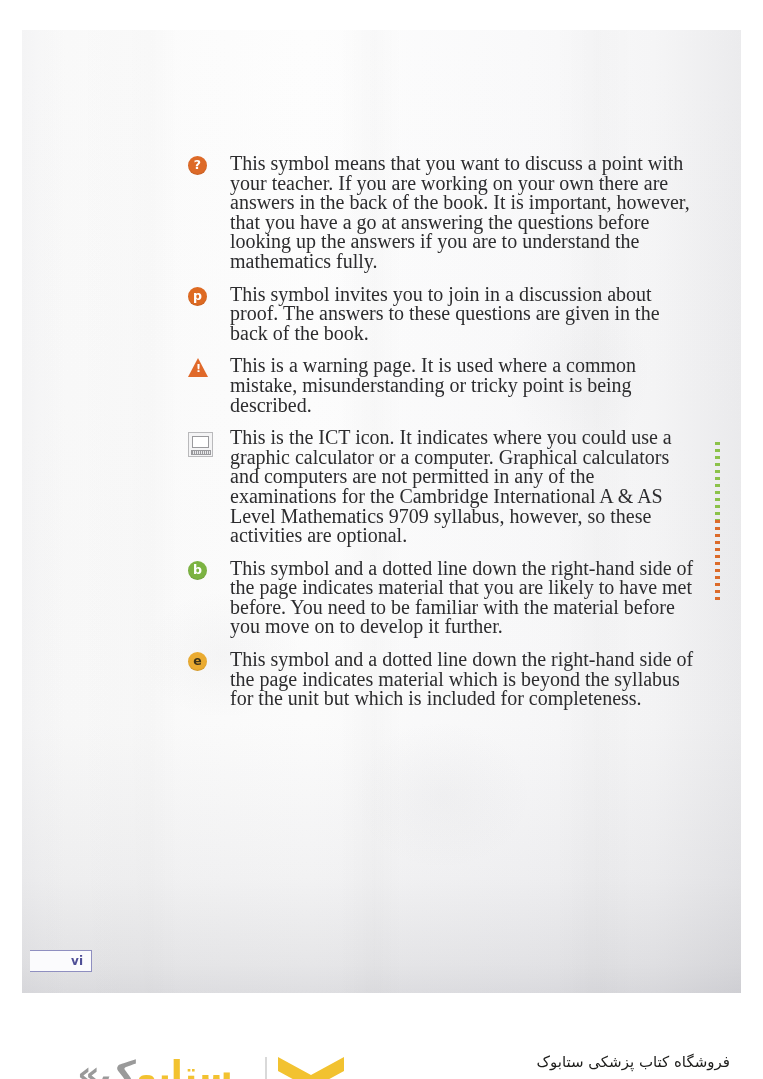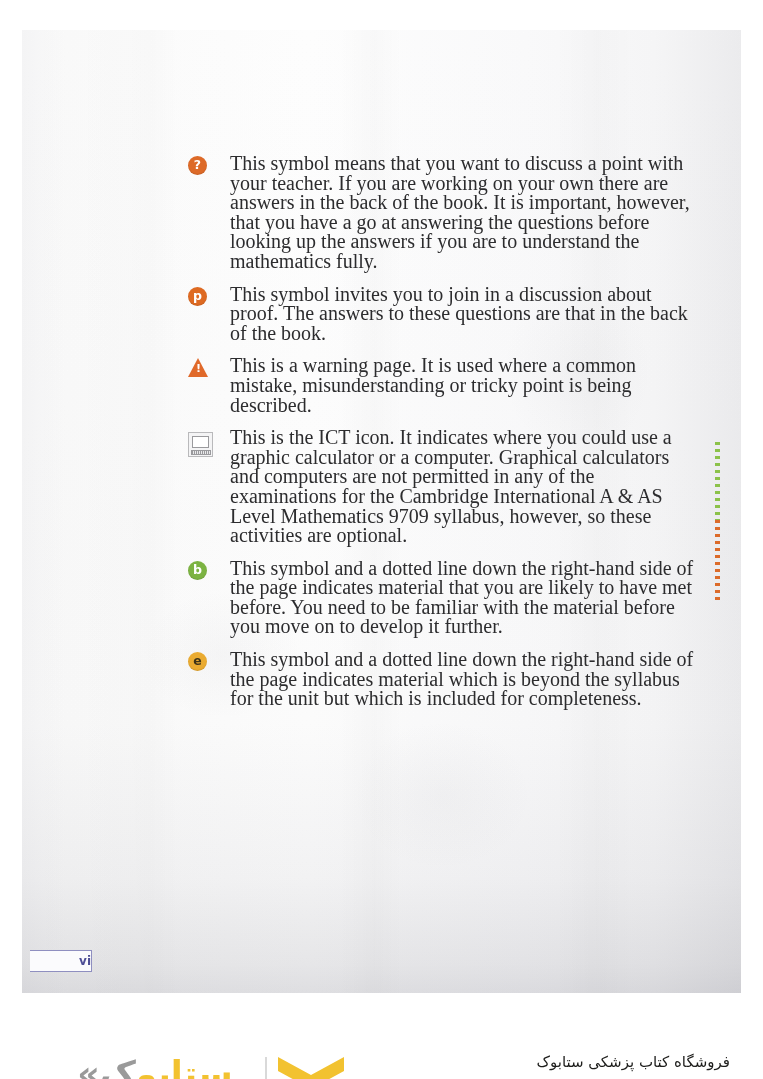--- a/index.html
+++ b/index.html
@@ -188,20 +188,21 @@
     left: 8px;
     bottom: 21px;
     width: 62px;
     height: 22px;
     border: 1px solid #8f8fc0;
     border-left: none;
     background: #fbfbfd;
     display: flex;
     align-items: center;
     justify-content: flex-end;
+    padding-right: 8px;
     box-sizing: border-box;
   }
   .folio span {
     font-family: "DejaVu Sans", sans-serif;
     font-weight: bold;
     font-size: 12px;
     color: #4e4e96;
   }
 
   
@@ -319,21 +320,21 @@
       <div class="key-icon-cell">
         <div class="badge badge-q">?</div>
       </div>
       <div class="key-text">This symbol means that you want to discuss a point with your teacher. If you are working on your own there are answers in the back of the book. It is important, however, that you have a go at answering the questions before looking up the answers if you are to understand the mathematics fully.</div>
     </div>
 
     <div class="key-item">
       <div class="key-icon-cell">
         <div class="badge badge-p">p</div>
       </div>
-      <div class="key-text">This symbol invites you to join in a discussion about proof. The answers to these questions are that in the back of the book.</div>
+      <div class="key-text">This symbol invites you to join in a discussion about proof. The answers to these questions are given in the back of the book.</div>
     </div>
 
     <div class="key-item">
       <div class="key-icon-cell">
         <div class="warn-icon">
           <div class="tri"></div>
           <div class="bang">!</div>
         </div>
       </div>
       <div class="key-text">This is a warning page. It is used where a common mistake, misunderstanding or tricky point is being described.</div>

